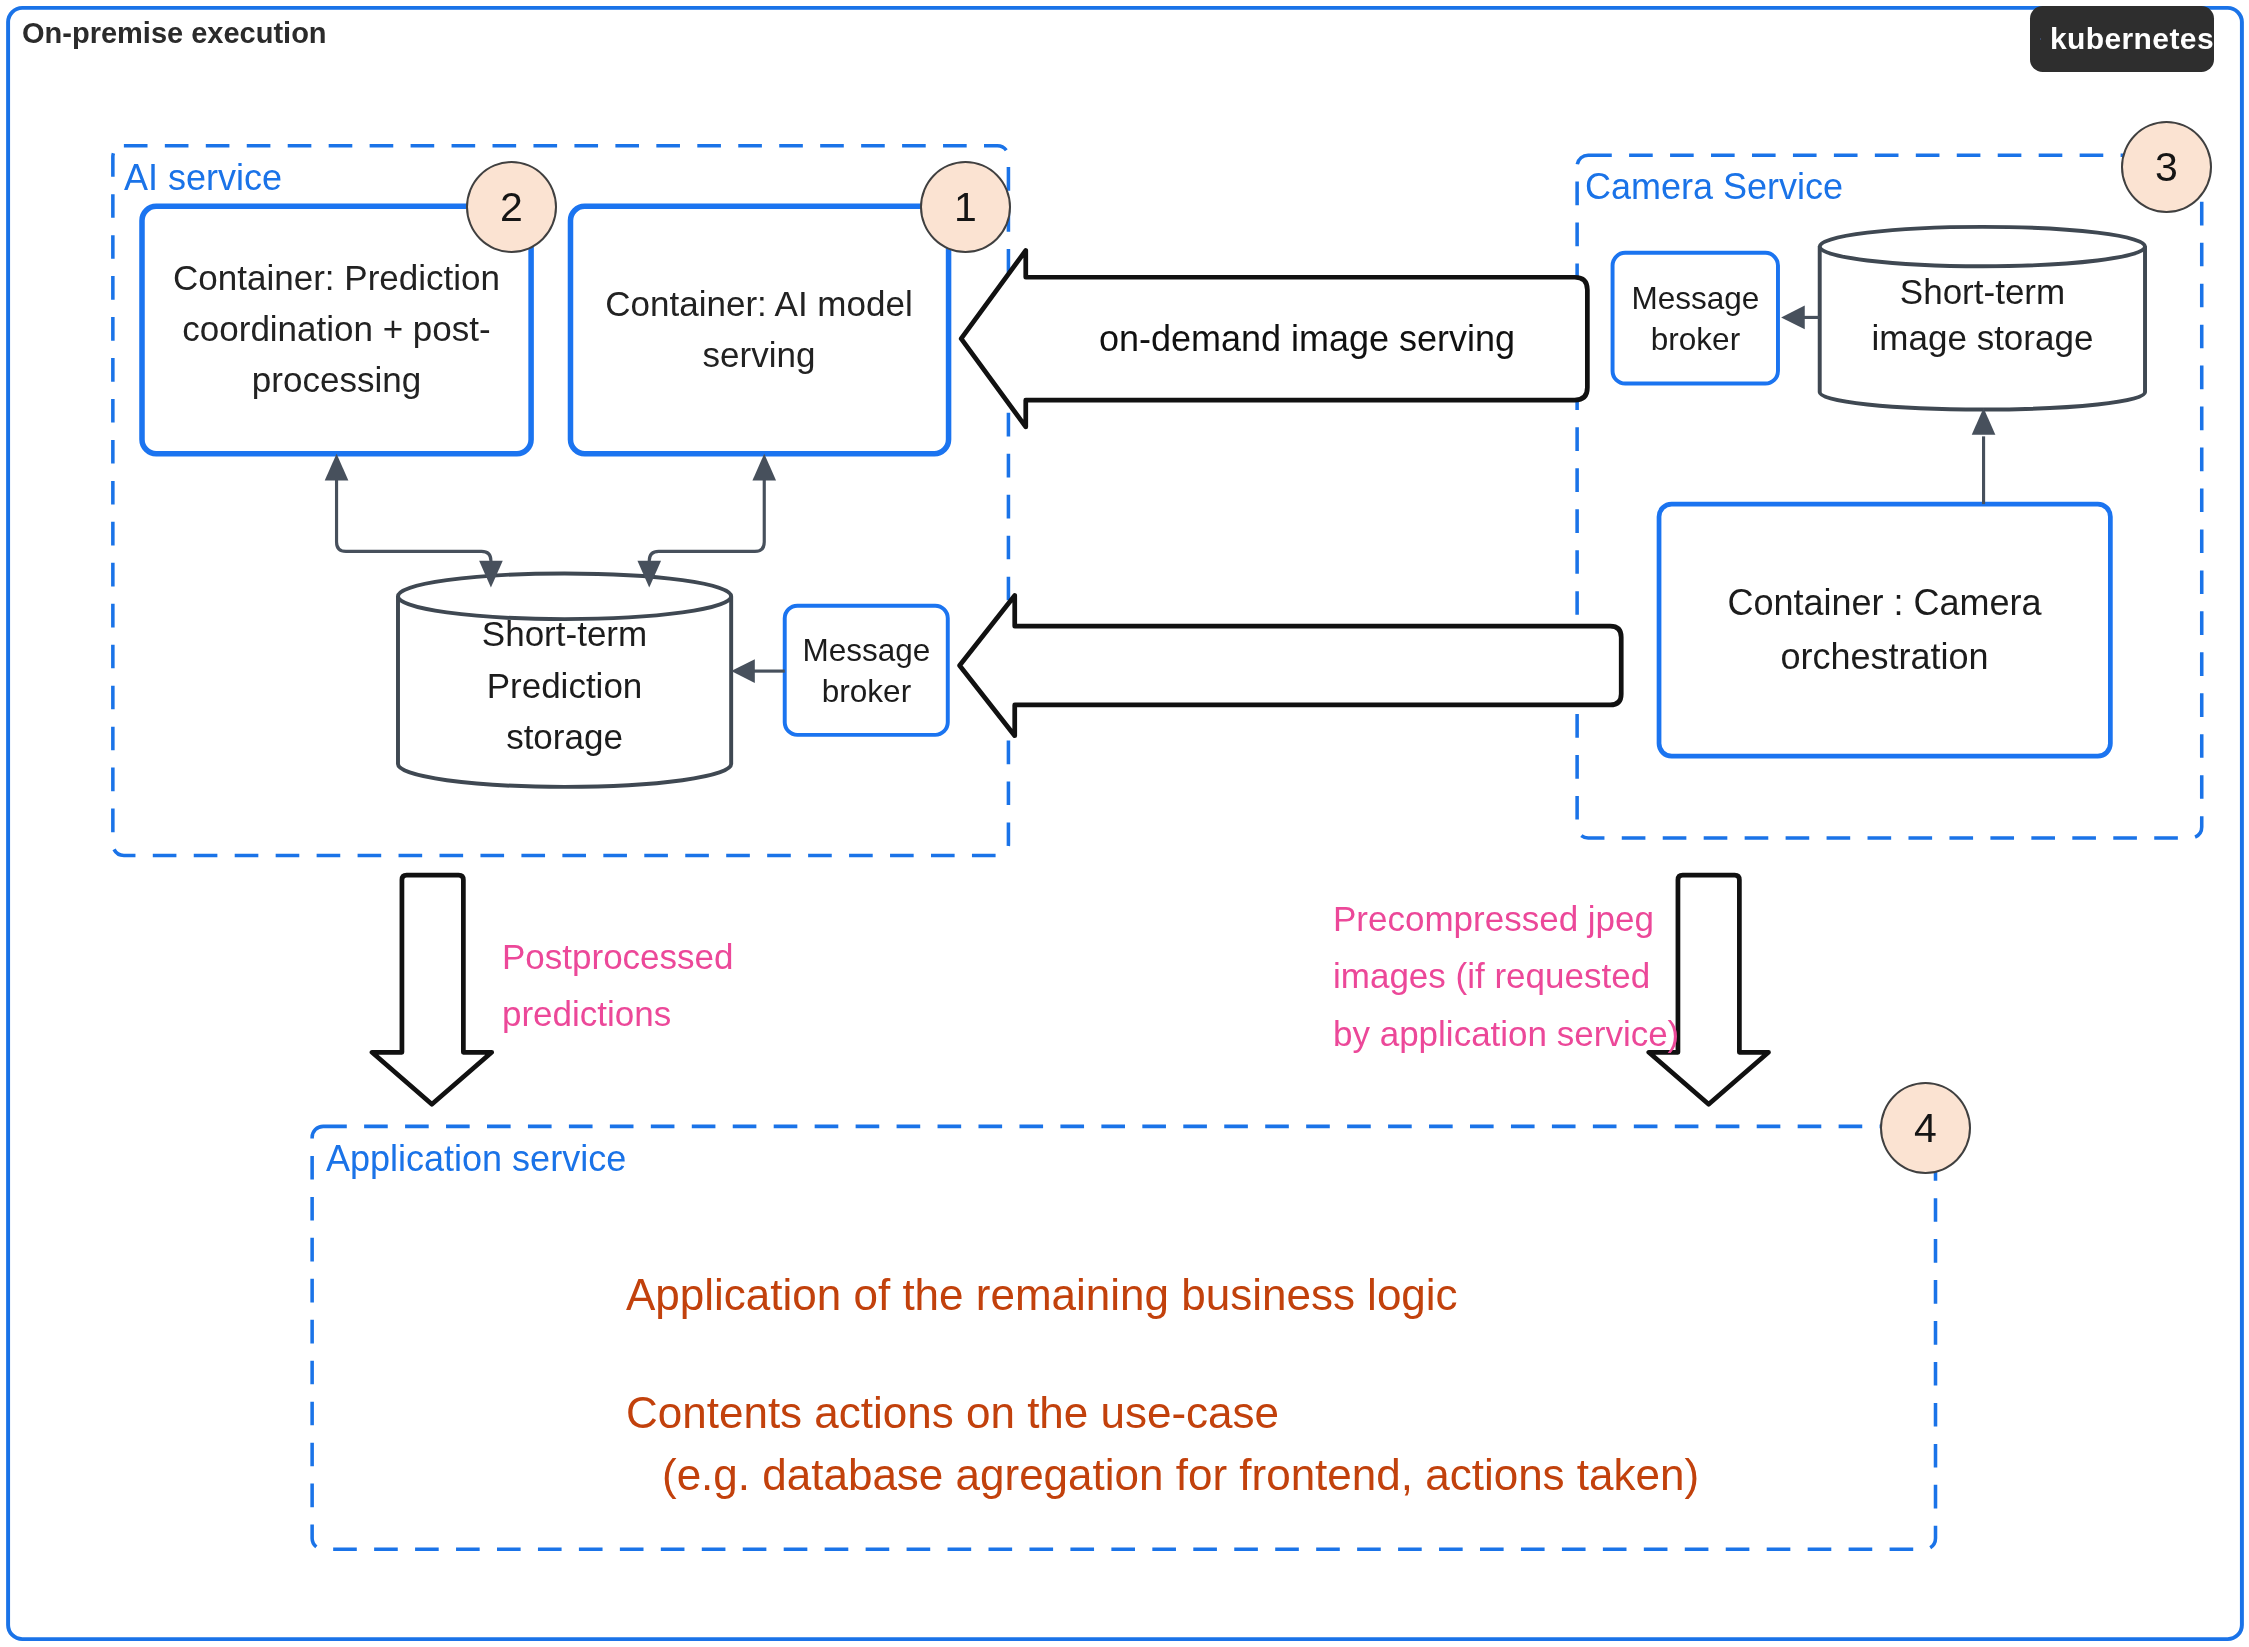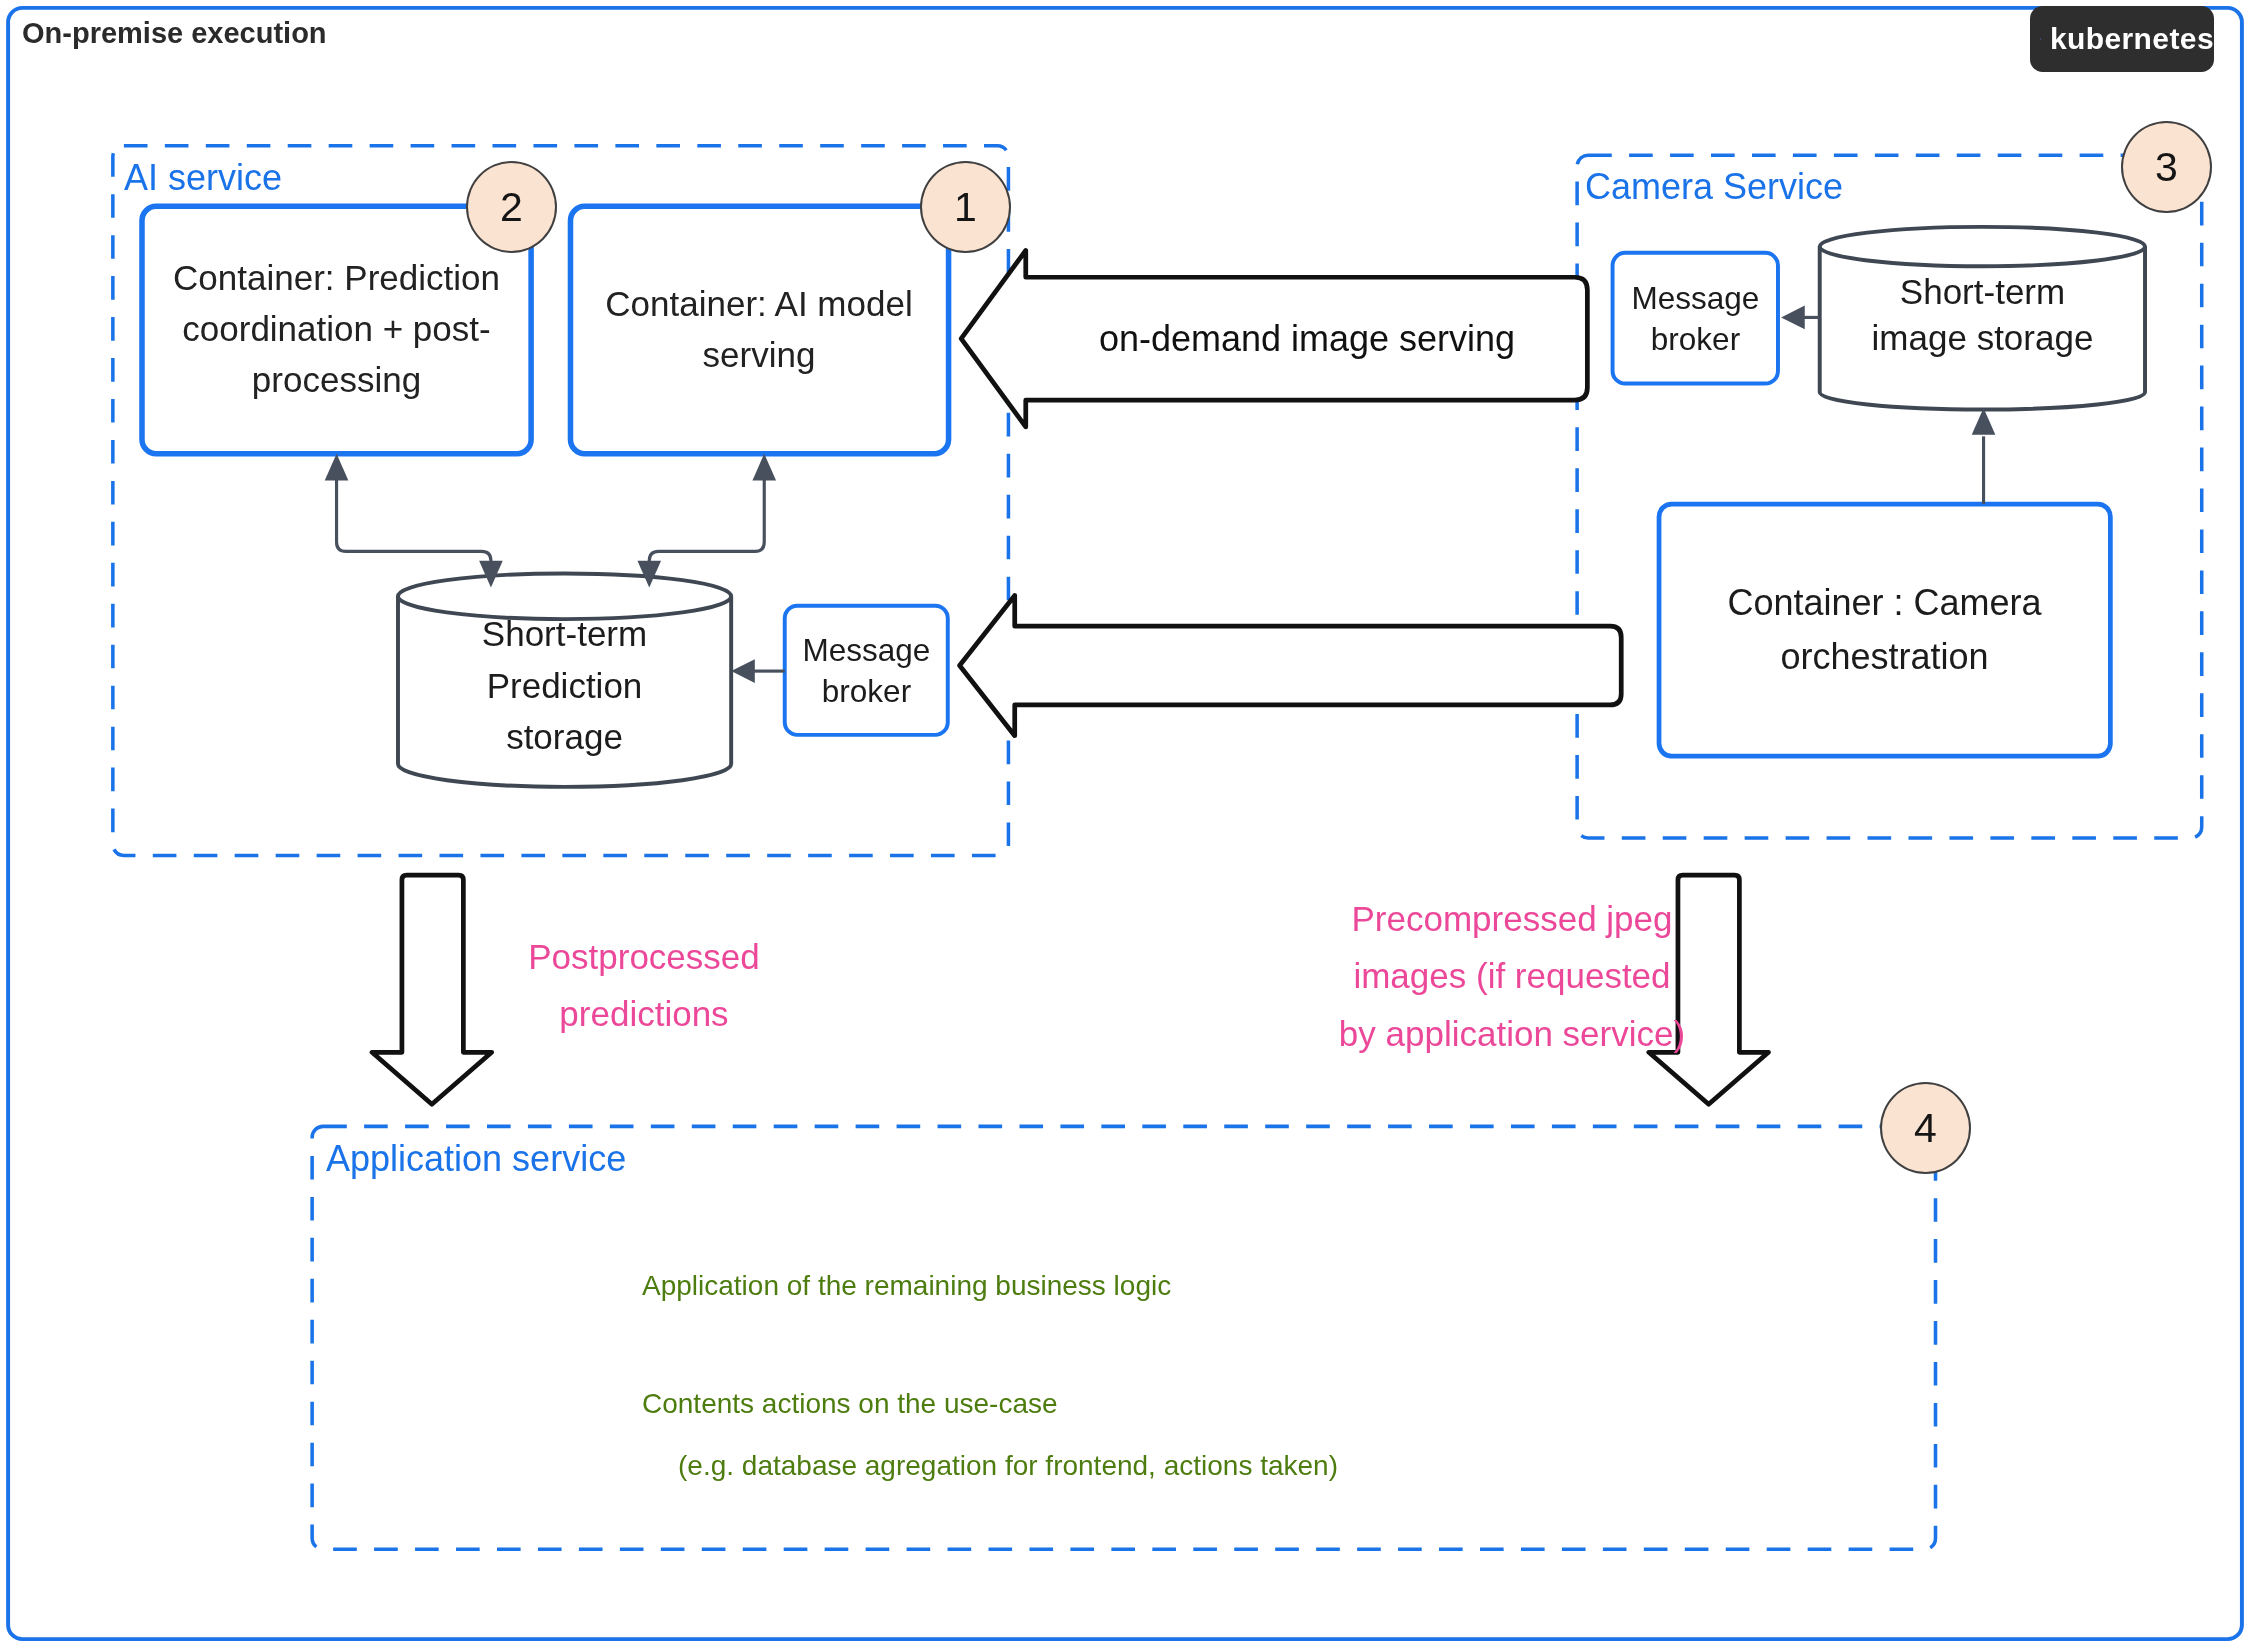--- a/index.html
+++ b/index.html
@@ -1,39 +1,39 @@
 <!DOCTYPE html>
 <html style="font-size:12.6px"><head>
 <meta charset="utf-8">
 <style>
   html,body{margin:0;padding:0;background:#fff;}
   #canvas{
     position:relative;width:2250px;height:1647px;background:#ffffff;
     font-family:"Liberation Sans", sans-serif;color:#1c1c1c;overflow:hidden;
   }
   #linework{position:absolute;left:0;top:0;z-index:1;}
-  .txt{position:absolute;z-index:2;text-align:center;}
+  .txt{position:absolute;z-index:2;}
   .center{display:flex;align-items:center;justify-content:center;text-align:center;}
   .svc-label{color:#1a73e8;font-size:36px;line-height:1.1;white-space:nowrap;}
   .node-text{font-size:35px;line-height:1.45;color:#222;}
   .badge{
     position:absolute;z-index:3;width:87px;height:88px;border-radius:50%;
     background:#fbe3d2;border:2.4px solid #404040;display:flex;align-items:center;
     justify-content:center;font-size:41px;color:#151515;
   }
   #title{position:absolute;left:22px;top:17.3px;font-size:29px;font-weight:bold;color:#2b2b2b;z-index:2;white-space:nowrap;}
   #k8s-badge{
     position:absolute;left:2030px;top:6.3px;width:184px;height:66px;z-index:3;
     background:#2e2e2e;border-radius:12.6px;display:flex;align-items:center;
     padding-left:9.5px;box-sizing:border-box;gap:9.5px;
   }
   #k8s-badge .k8s-label{color:#ffffff;font-size:30px;font-weight:bold;letter-spacing:0.4px;}
   .arrow-label{font-size:36px;color:#111;}
   .flow-note{font-size:35px;line-height:1.64;color:#ec4899;}
-  .app-line{position:absolute;left:642px;font-size:28px;color:#4d7c0f;white-space:nowrap;z-index:2;}
+  .app-line{position:absolute;left:626px;font-size:44px;color:#c2410c;white-space:nowrap;z-index:2;}
 </style>
 </head>
 <body>
 
 <div id="canvas">
 
   <svg id="linework" width="2250" height="1647" viewBox="0 0 2856 2091">
 
     <rect x="10" y="10" width="2836" height="2071" rx="18" fill="none" stroke="#1a73e8" stroke-width="5"></rect>
 

